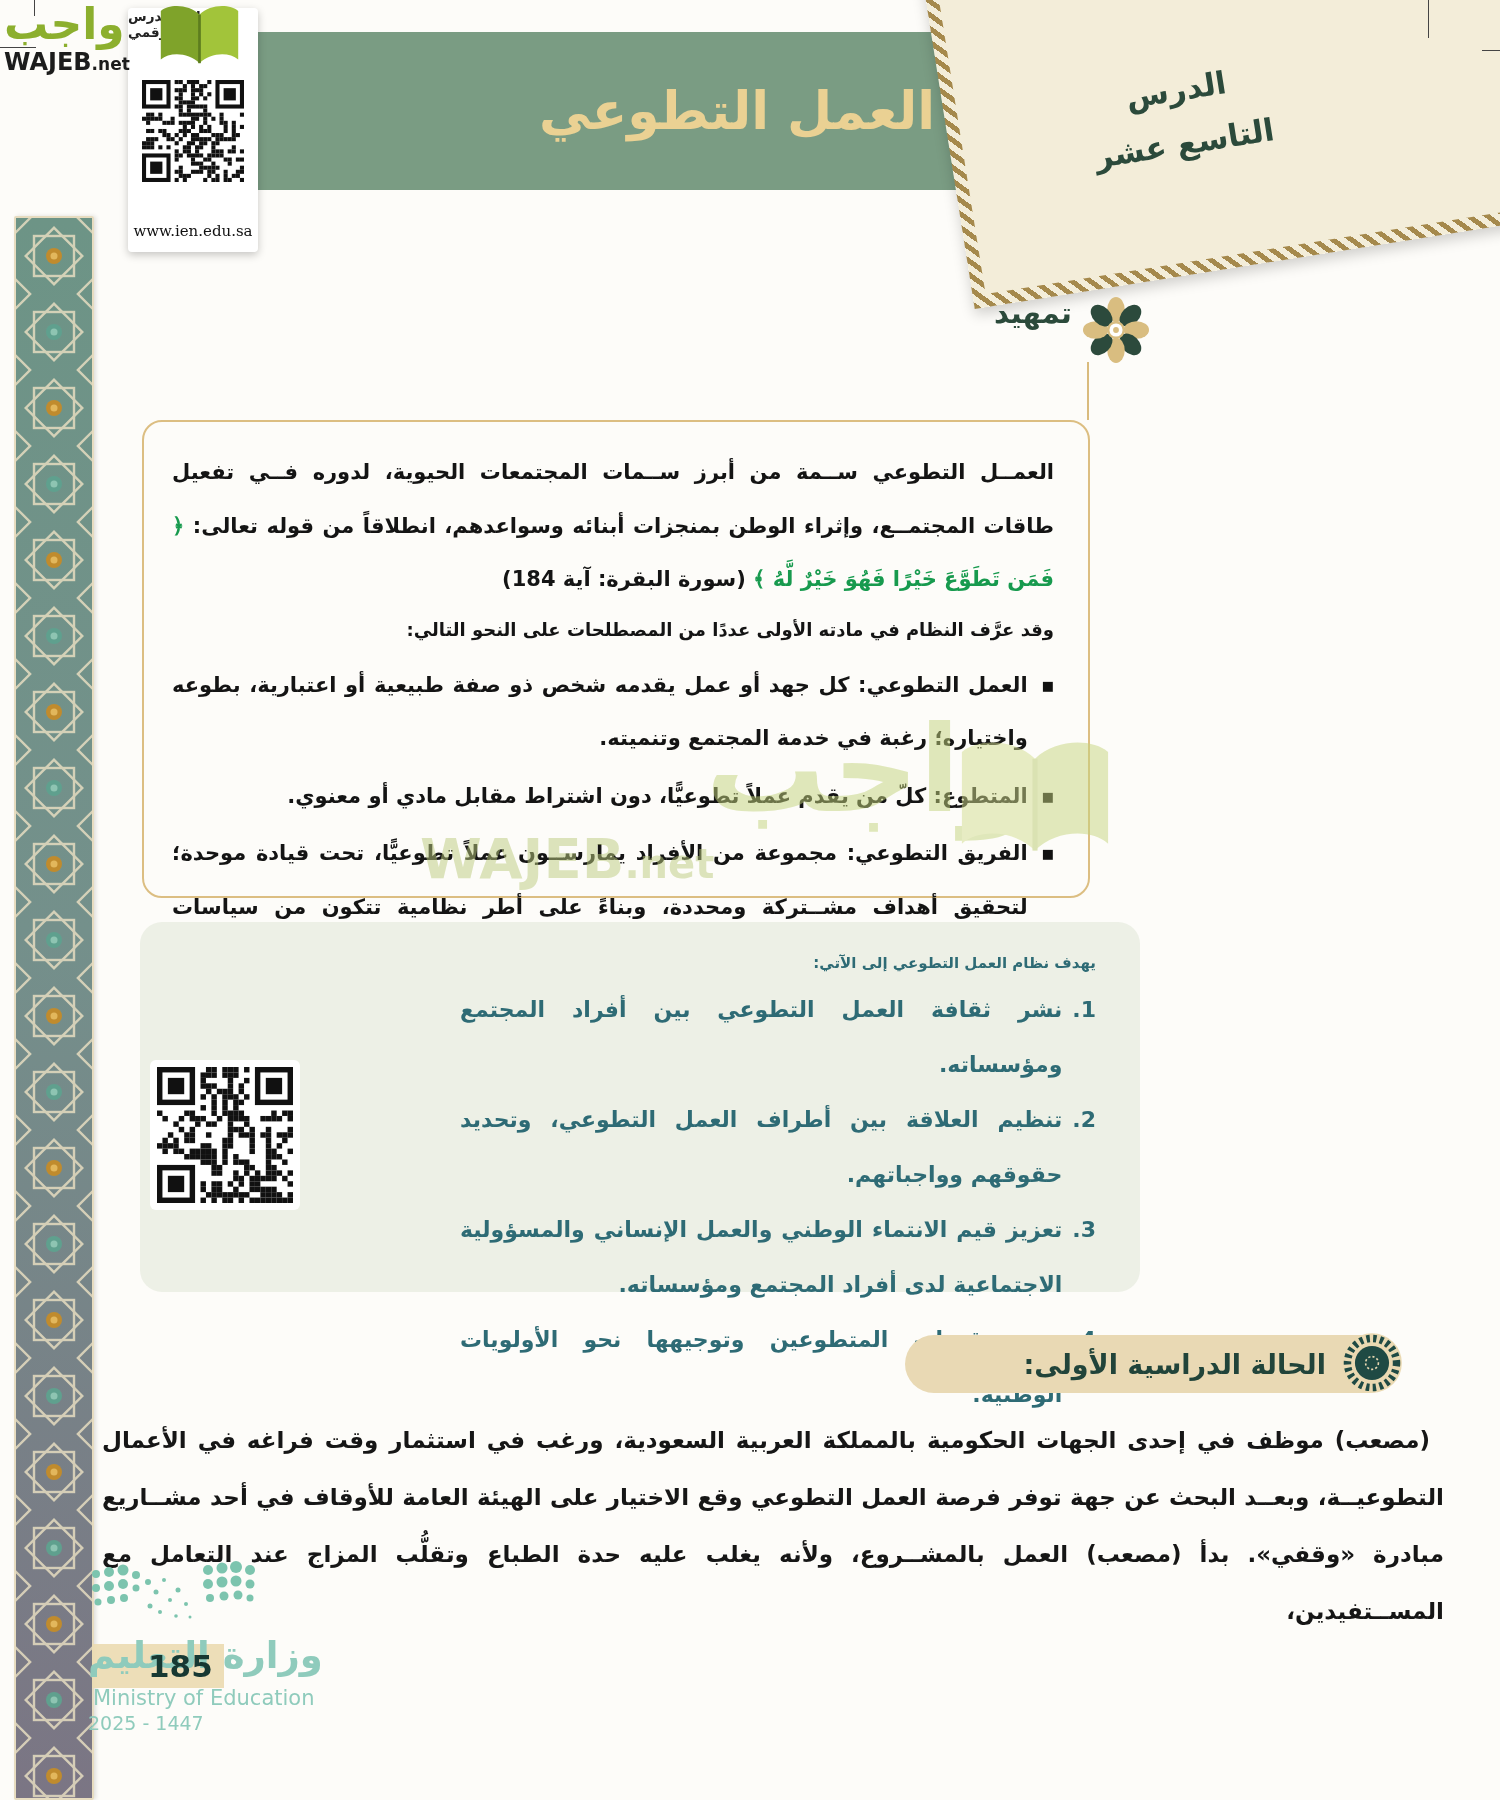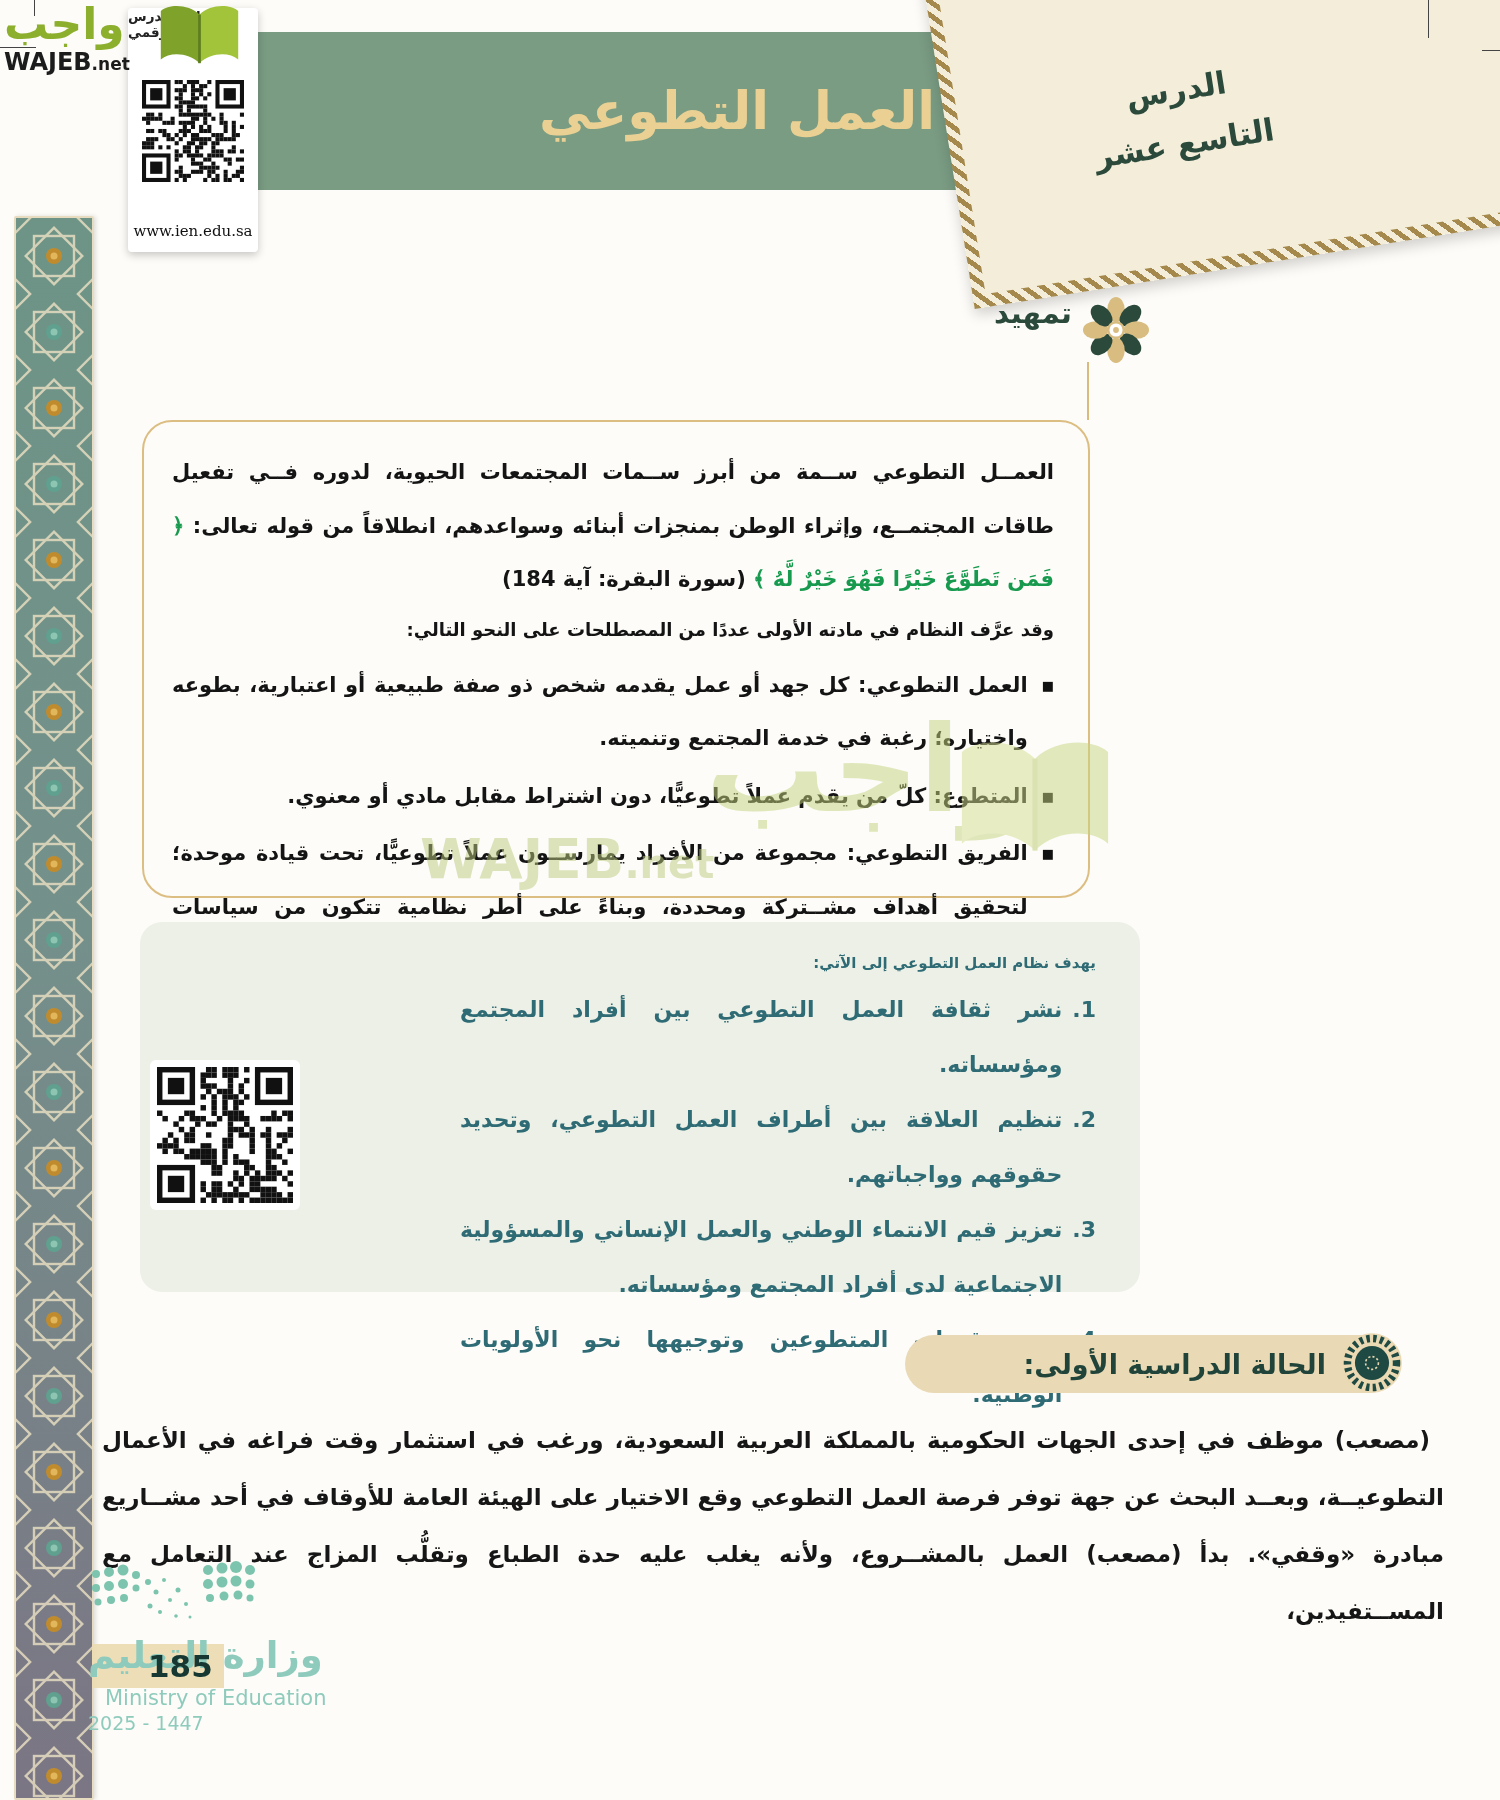--- a/index.html
+++ b/index.html
@@ -57,21 +57,21 @@
   
   .tamheed {
     position:absolute; left:1010px; top:296px; width:140px; z-index:2;
     display:flex; flex-direction:row-reverse; align-items:flex-start; gap:10px;
   }
   .tamheed-label { color:var(--heading_green,#2b4a3b); font-size:29px; font-weight:bold; }
   .gold-connector { position:absolute; left:1087px; top:362px; width:2px; height:58px; background:#d9bb7e; z-index:2; }
   
   .intro-box {
     position:absolute; left:142px; top:420px; width:948px; height:478px; z-index:2;
-    border:2px solid #dcbe82; border-radius:30px; background:transparent;
+    border:2px solid #dcbe82; border-radius:20px; background:transparent;
     padding:24px 34px 18px 28px; direction:rtl;
   }
   .intro-text {
     font-size:21px; font-weight:bold; color:#141414; line-height:2.55;
     text-align:justify;
   }
   .verse { color:var(--verse_green,#179a4e); }
   .def-intro { font-size:18px; font-weight:bold; color:#141414; line-height:2.55; text-align:right; }
   .bullets { margin-top:6px; }
   .bullet-row { display:flex; gap:14px; align-items:flex-start; margin-bottom:4px; }
@@ -113,21 +113,21 @@
     position:absolute; left:102px; top:1412px; width:1342px; z-index:2; direction:rtl;
     font-size:23px; font-weight:600; color:#161616; line-height:2.48;
     text-align:justify; text-indent:14px;
   }
   
   .footer { position:absolute; left:86px; top:1560px; width:300px; height:170px; z-index:5; }
   .moe-dots { position:absolute; left:0; top:0; }
   .moe-word { position:absolute; left:2px; top:74px; font-size:37px; font-weight:bold; color:var(--ministry_teal,#8fcbbc); letter-spacing:-1px; }
   .page-badge { position:absolute; left:6px; top:84px; width:132px; height:44px; background:#ecdbb2; opacity:.92; }
   .page-num { position:absolute; left:62px; top:88px; font-size:31px; font-weight:bold; color:#173832; }
-  .moe-en { position:absolute; left:19px; top:126px; font-size:21px; color:var(--ministry_teal,#8fcbbc); }
+  .moe-en { position:absolute; left:7px; top:126px; font-size:21px; color:var(--ministry_teal,#8fcbbc); }
   .moe-years { position:absolute; left:2px; top:152px; font-size:19px; color:var(--ministry_teal,#8fcbbc); }
 </style>
 </head>
 <body style="--band_green: #7a9c83; --title_gold: #ead193; --heading_green: #2b4a3b; --goals_teal: #2e6b75; --goals_bg: #edf0e6; --verse_green: #179a4e; --pill_tan: #e9d9b4; --ministry_teal: #8fcbbc; --wajeb_green: #8caf2e;">
 
 <svg width="0" height="0" style="position:absolute">
   <defs>
     <linearGradient id="stripGrad" x1="0" y1="0" x2="0" y2="1">
       <stop offset="0" stop-color="#6d9486"></stop>
       <stop offset="0.45" stop-color="#74908b"></stop>

